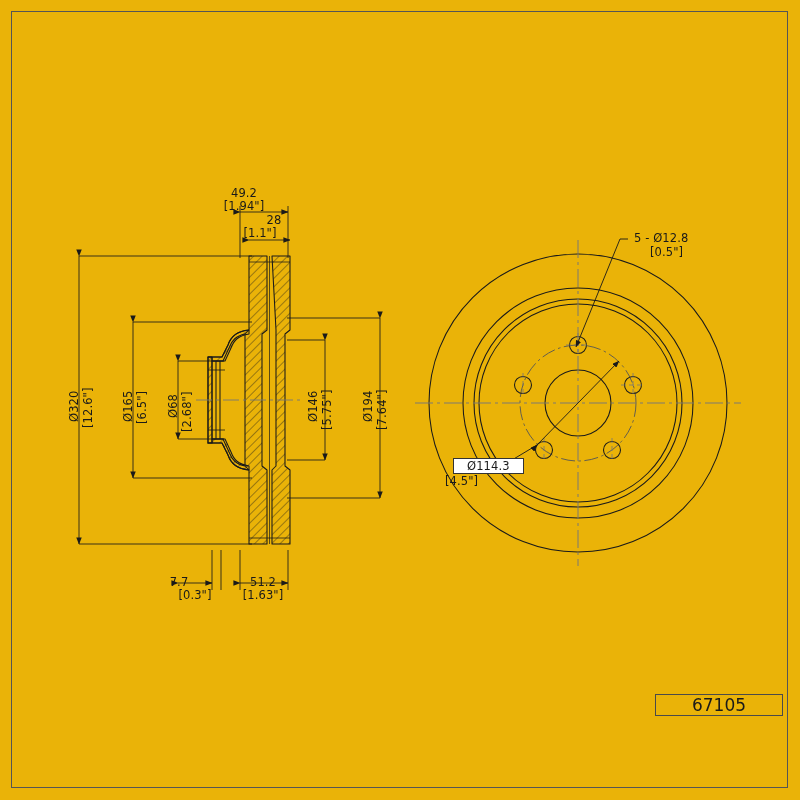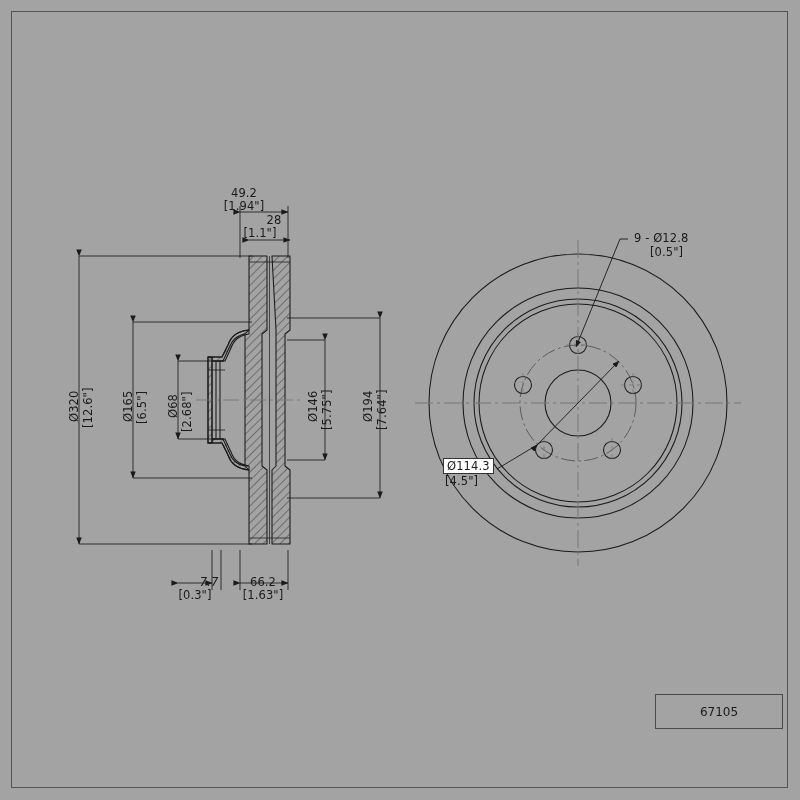--- a/index.html
+++ b/index.html
@@ -1,31 +1,31 @@
 <!DOCTYPE html>
 <html><head>
 <meta charset="utf-8">
 <style>
   html,body{margin:0;padding:0;background:#ffffff;}
   body{width:800px;height:800px;overflow:hidden;
        font-family:"DejaVu Sans","Liberation Sans",sans-serif;color:#1a1a1a;}
-  #sheet{position:relative;width:800px;height:800px;background:#a3a3a3;}
+  #sheet{position:relative;width:800px;height:800px;background:#eab308;}
   #frame{position:absolute;left:11px;top:11px;width:777px;height:777px;
          border:1.3px solid #555;box-sizing:border-box;}
   svg{position:absolute;left:0;top:0;width:800px;height:800px;}
   .tb{position:absolute;border-collapse:collapse;}
   #titleblock{left:655px;top:694px;width:128px;}
-  #titleblock td{border:1px solid #4a4a4a;font-size:12px;text-align:center;
-                 padding:8px 4px;height:17px;white-space:nowrap;color:#1a1a1a;}
+  #titleblock td{border:1px solid #4a4a4a;font-size:17px;text-align:center;
+                 padding:0 4px;height:17px;white-space:nowrap;color:#1a1a1a;}
   .lbl{position:absolute;font-size:11.5px;white-space:nowrap;color:#1a1a1a;
        letter-spacing:.1px;}
   .vlbl{position:absolute;font-size:11.5px;white-space:nowrap;color:#1a1a1a;
         transform-origin:0 0;transform:rotate(-90deg);letter-spacing:.1px;}
   .ctr{text-align:center;}
-  .boxed{border:1.1px solid #333;padding:0px 3px;background:#fff;}
+  .boxed{border:1.1px solid #333;padding:0px 13px;background:#fff;margin-left:10px;}
 </style>
 </head>
 <body>
 
 <div id="sheet">
 
   <div id="frame"></div>
 
   <svg viewBox="0 0 800 800">
     <defs>
@@ -179,26 +179,26 @@
 
   <div class="vlbl" style="left:166px;top:418px;">Ø68</div>
   <div class="vlbl" style="left:180px;top:432px;">[2.68"]</div>
 
   <div class="vlbl" style="left:306px;top:422px;">Ø146</div>
   <div class="vlbl" style="left:320px;top:430px;">[5.75"]</div>
 
   <div class="vlbl" style="left:361px;top:422px;">Ø194</div>
   <div class="vlbl" style="left:375px;top:430px;">[7.64"]</div>
 
-  <div class="lbl ctr" style="left:186px;top:575px;width:46px;font-style:italic;">7.7</div>
+  <div class="lbl ctr" style="left:156px;top:575px;width:46px;">7.7</div>
   <div class="lbl ctr" style="left:168px;top:588px;width:54px;">[0.3"]</div>
-  <div class="lbl ctr" style="left:238px;top:575px;width:50px;">66.2</div>
+  <div class="lbl ctr" style="left:238px;top:575px;width:50px;">51.2</div>
   <div class="lbl ctr" style="left:234px;top:588px;width:58px;">[1.63"]</div>
 
-  <div class="lbl" style="left:634px;top:231px;">9 - Ø12.8</div>
+  <div class="lbl" style="left:634px;top:231px;">5 - Ø12.8</div>
   <div class="lbl" style="left:650px;top:245px;">[0.5"]</div>
 
   <div class="lbl boxed" style="left:443px;top:458px;">Ø114.3</div>
   <div class="lbl" style="left:445px;top:474px;">[4.5"]</div>
 
   <table class="tb" id="titleblock">
     <tbody>
         <tr>
           <td>67105</td>
         </tr>

